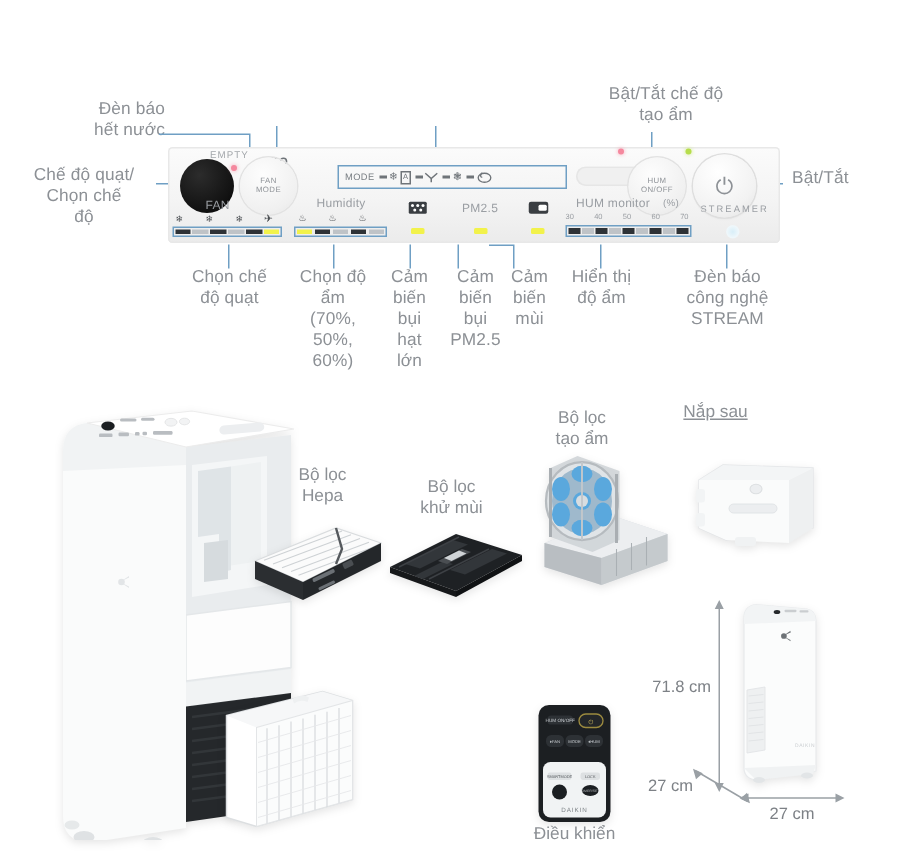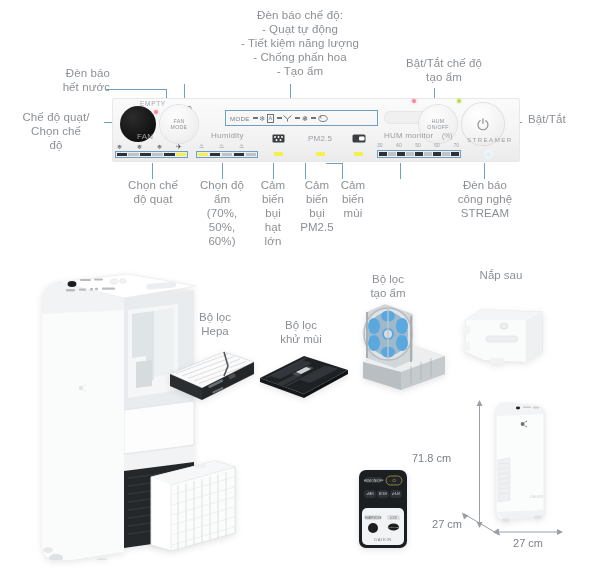--- a/index.html
+++ b/index.html
@@ -109,25 +109,20 @@
   <div class="callout abs" style="left:14px;top:66px;width:96px;text-align:right;">Đèn báo
 hết nước</div>
 
   <div class="callout abs" style="left:2px;top:110px;width:108px;">Chế độ quạt/
 Chọn chế
 độ</div>
 
   <div class="callout abs" style="left:140px;top:52px;width:88px;margin-top:48px;">Đèn khóa
 trẻ em</div>
 
-  <div class="callout abs" style="left:205px;top:8px;width:190px;">Đèn báo chế độ:
-- Quạt tự động
-- Tiết kiệm năng lượng
-- Chống phấn hoa
-- Tạo ẩm</div>
 
   <div class="callout abs" style="left:388px;top:56px;width:112px;">Bật/Tắt chế độ
 tạo ẩm</div>
 
   <div class="callout abs" style="left:528px;top:112px;width:66px;text-align:left;">Bật/Tắt</div>
 
   <div class="ln lnh" style="left:106px;top:89px;width:60px;"></div>
   <div class="ln lnv" style="left:166px;top:89px;height:17px;"></div>
 
   <div class="ln lnh" style="left:104px;top:122px;width:46px;"></div>
@@ -299,20 +294,22 @@
 bụi
 hạt
 lớn</div>
   <div class="callout abs" style="left:292px;top:178px;width:50px;">Cảm
 biến
 bụi
 PM2.5</div>
   <div class="callout abs" style="left:333px;top:178px;width:40px;">Cảm
 biến
 mùi</div>
+  <div class="callout abs" style="left:370px;top:178px;width:62px;">Hiển thị
+độ ẩm</div>
   <div class="callout abs" style="left:440px;top:178px;width:90px;">Đèn báo
 công nghệ
 STREAM</div>
 
   <svg class="art shadow-soft" style="left:28px;top:270px;width:180px;height:290px;" viewBox="0 0 180 290">
 
     <path d="M96 28 L166 20 L166 200 L96 215 Z" fill="#e9ecee"></path>
     <path d="M100 40 L150 34 L150 120 L100 128 Z" fill="#f4f6f7"></path>
 
     <path d="M104 44 L126 41 L126 110 L118 112 L118 86 L104 88 Z" fill="#dfe4e7"></path>
@@ -447,21 +444,21 @@
       <ellipse cx="19" cy="43" rx="6" ry="8"></ellipse>
       <ellipse cx="19" cy="26" rx="6" ry="8"></ellipse>
       <ellipse cx="33" cy="34" rx="6" ry="6"></ellipse>
     </g>
     <ellipse cx="33" cy="34" rx="4" ry="4" fill="#d8dde0"></ellipse>
     <path d="M33 8 L33 60" stroke="#c2c7cb" stroke-width="1.3"></path>
     <path d="M12 12 L12 58" stroke="#a9aeb2" stroke-width="2"></path>
     <path d="M56 16 L56 62" stroke="#a9aeb2" stroke-width="2"></path>
   </svg>
 
-  <div class="lbl" style="left:456px;top:268px;width:90px;">Nắp sau</div>
+  <div class="lbl" style="left:432px;top:268px;width:90px;text-decoration:underline;">Nắp sau</div>
   <svg class="art shadow-soft" style="left:456px;top:300px;width:92px;height:70px;" viewBox="0 0 92 70">
     <path d="M10 20 L26 10 L86 12 L86 52 L28 60 L10 52 Z" fill="#fcfdfd" stroke="#e3e5e7" stroke-width=".9"></path>
     <path d="M10 20 L26 10 L86 12 L70 20 Z" fill="#f3f5f6"></path>
     <path d="M10 20 L70 20 L70 62 L28 60 L10 52 Z" fill="#fafbfb"></path>
     <path d="M70 20 L86 12 L86 52 L70 62 Z" fill="#eef0f1"></path>
     <ellipse cx="48" cy="26" rx="4" ry="3.2" fill="#eceef0" stroke="#dcdfe1" stroke-width=".7"></ellipse>
     <rect x="30" y="36" width="32" height="6" rx="3" fill="#eceef0" stroke="#dfe2e4" stroke-width=".6"></rect>
     <rect x="8" y="26" width="6" height="9" rx="2" fill="#f2f4f5"></rect>
     <rect x="8" y="42" width="6" height="9" rx="2" fill="#f2f4f5"></rect>
     <rect x="34" y="58" width="14" height="6" rx="2" fill="#f0f2f3"></rect>
@@ -482,20 +479,21 @@
     <text x="43" y="27" font-family="Liberation Sans, sans-serif" font-size="2.8" fill="#c8ccd0" text-anchor="middle">♦HUM</text>
     <rect x="12" y="47" width="16" height="5" rx="1.6" fill="#dde0e2"></rect>
     <text x="20" y="50.8" font-family="Liberation Sans, sans-serif" font-size="2.6" fill="#5a5e62" text-anchor="middle">SMARTMODE</text>
     <circle cx="20" cy="60" r="5" fill="#1c1f22"></circle>
     <rect x="34" y="47" width="13" height="5" rx="1.6" fill="#dde0e2"></rect>
     <text x="40.5" y="50.8" font-family="Liberation Sans, sans-serif" font-size="2.6" fill="#5a5e62" text-anchor="middle">LOCK</text>
     <ellipse cx="40.5" cy="59" rx="5.5" ry="3.6" fill="#1c1f22"></ellipse>
     <text x="40.5" y="60.3" font-family="Liberation Sans, sans-serif" font-size="2.3" fill="#aeb2b6" text-anchor="middle">TIMER/SET</text>
     <text x="30" y="73" font-family="Liberation Sans, sans-serif" font-size="4.2" fill="#7f8488" text-anchor="middle" letter-spacing="0.6">DAIKIN</text>
   </svg>
+  <div class="lbl" style="left:333px;top:549px;width:100px;">Điều khiển</div>
 
   <svg class="art shadow-soft" style="left:484px;top:396px;width:70px;height:136px;" viewBox="0 0 70 136">
     <path d="M12 16 Q12 8 20 7 L54 10 Q60 11 60 18 L60 118 L20 124 Q12 123 12 116 Z" fill="#fbfcfc" stroke="#e8eaec" stroke-width=".8"></path>
     <path d="M12 16 Q12 8 20 7 L54 10 Q60 11 60 18 L12 20 Z" fill="#f2f4f5"></path>
     <path d="M14 64 L26 62 L26 104 L14 106 Z" fill="#eef0f1" stroke="#e2e4e6" stroke-width=".6"></path>
     <g stroke="#e0e2e4" stroke-width=".6">
       <path d="M15 68 L25 67"></path>
         <path d="M15 73 L25 72"></path>
         <path d="M15 78 L25 77"></path>
       <path d="M15 83 L25 82"></path>
@@ -514,21 +512,21 @@
     <path d="M12 116 L20 124 L58 120 L60 114 Z" fill="#f0f2f3"></path>
     <ellipse cx="22" cy="124" rx="4" ry="2" fill="#e2e5e7"></ellipse>
     <ellipse cx="54" cy="121" rx="4" ry="2" fill="#e2e5e7"></ellipse>
   </svg>
 
   <div class="dimline" style="left:479px;top:402px;width:1px;height:122px;"></div>
   <svg class="abs" style="left:474px;top:398px;width:12px;height:132px;" viewBox="0 0 12 132">
     <path d="M5.5 2 L2.5 8 L8.5 8 Z" fill="#9aa0a5"></path>
     <path d="M5.5 130 L2.5 124 L8.5 124 Z" fill="#9aa0a5"></path>
   </svg>
-  <div class="dim-txt" style="left:412px;top:452px;width:62px;">71.8 cm</div>
+  <div class="dim-txt" style="left:412px;top:452px;width:62px;text-align:right;">71.8 cm</div>
 
   <svg class="abs" style="left:460px;top:512px;width:42px;height:26px;" viewBox="0 0 42 26">
     <path d="M4 2 L38 22" stroke="#9aa0a5" stroke-width="1"></path>
     <path d="M2 0.5 L8.5 3.5 L4 7.5 Z" fill="#9aa0a5"></path>
     <path d="M40 23.5 L33.5 20.5 L38 16.5 Z" fill="#9aa0a5"></path>
   </svg>
   <div class="dim-txt" style="left:412px;top:518px;width:50px;text-align:right;">27 cm</div>
 
   <svg class="abs" style="left:492px;top:524px;width:72px;height:14px;" viewBox="0 0 72 14">
     <path d="M4 8 L68 8" stroke="#9aa0a5" stroke-width="1"></path>

